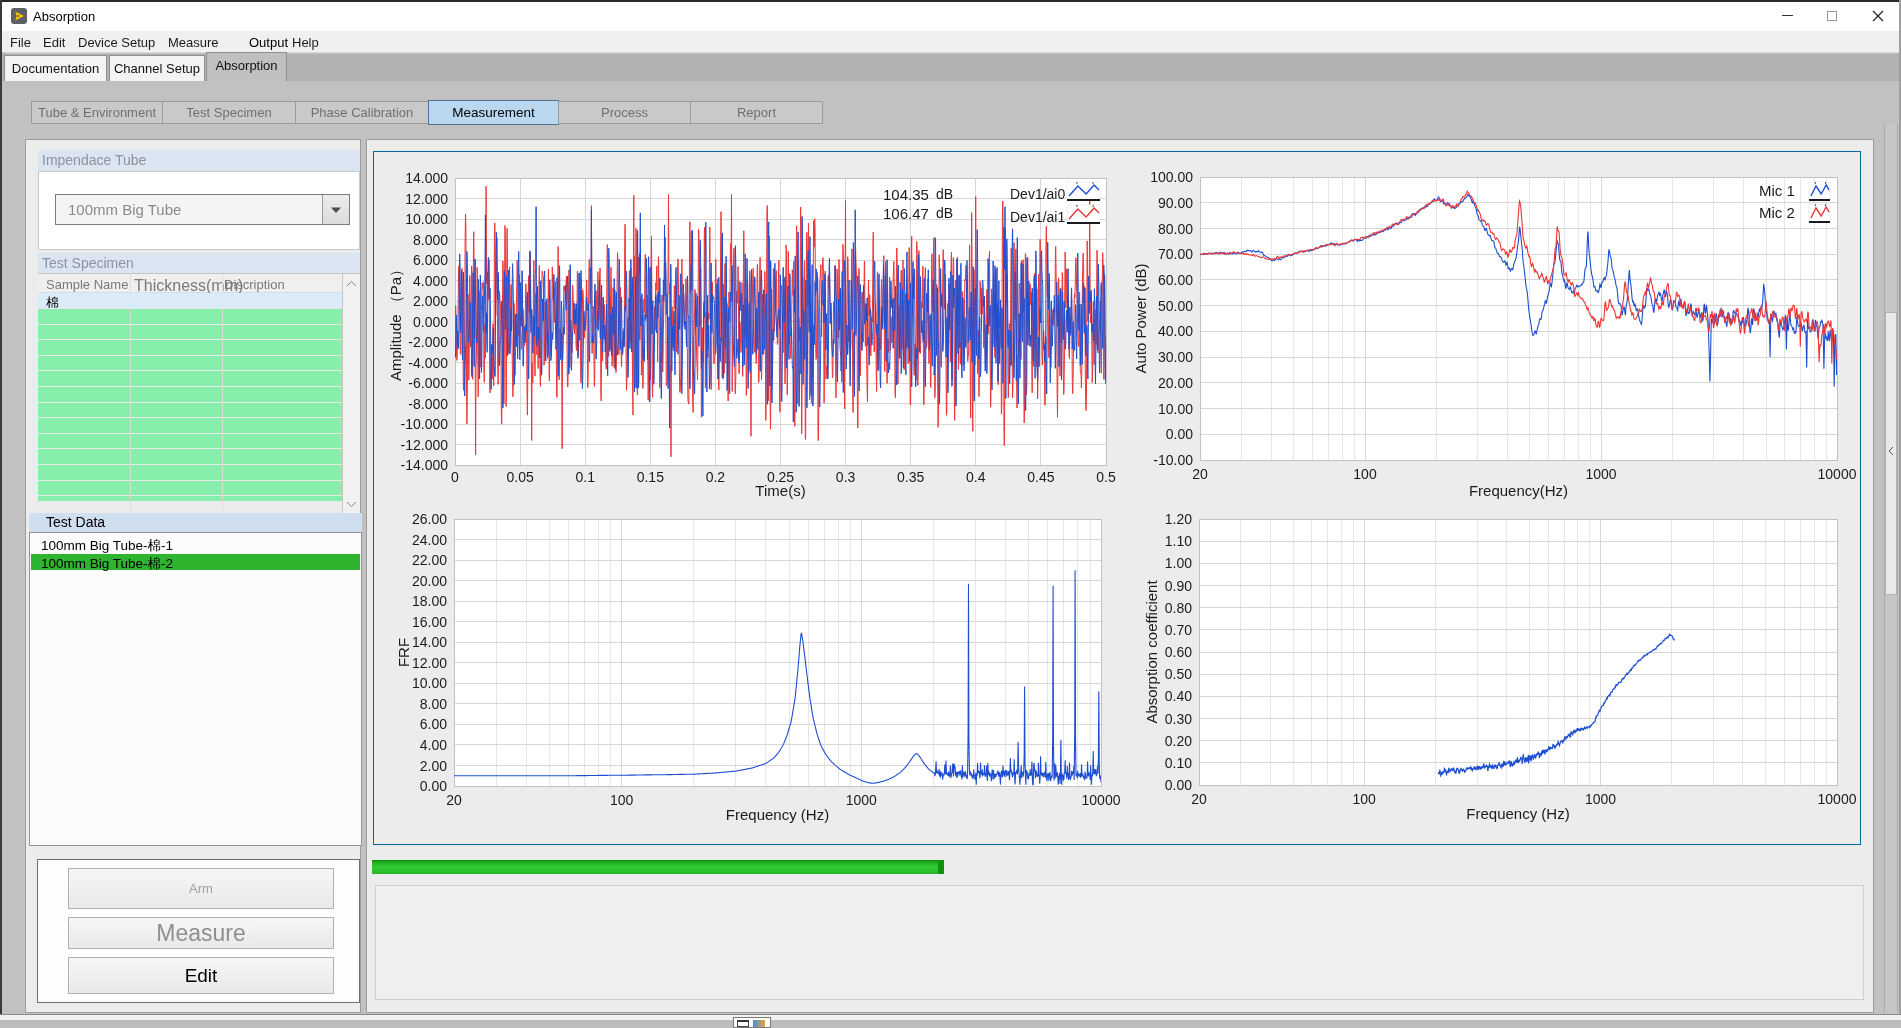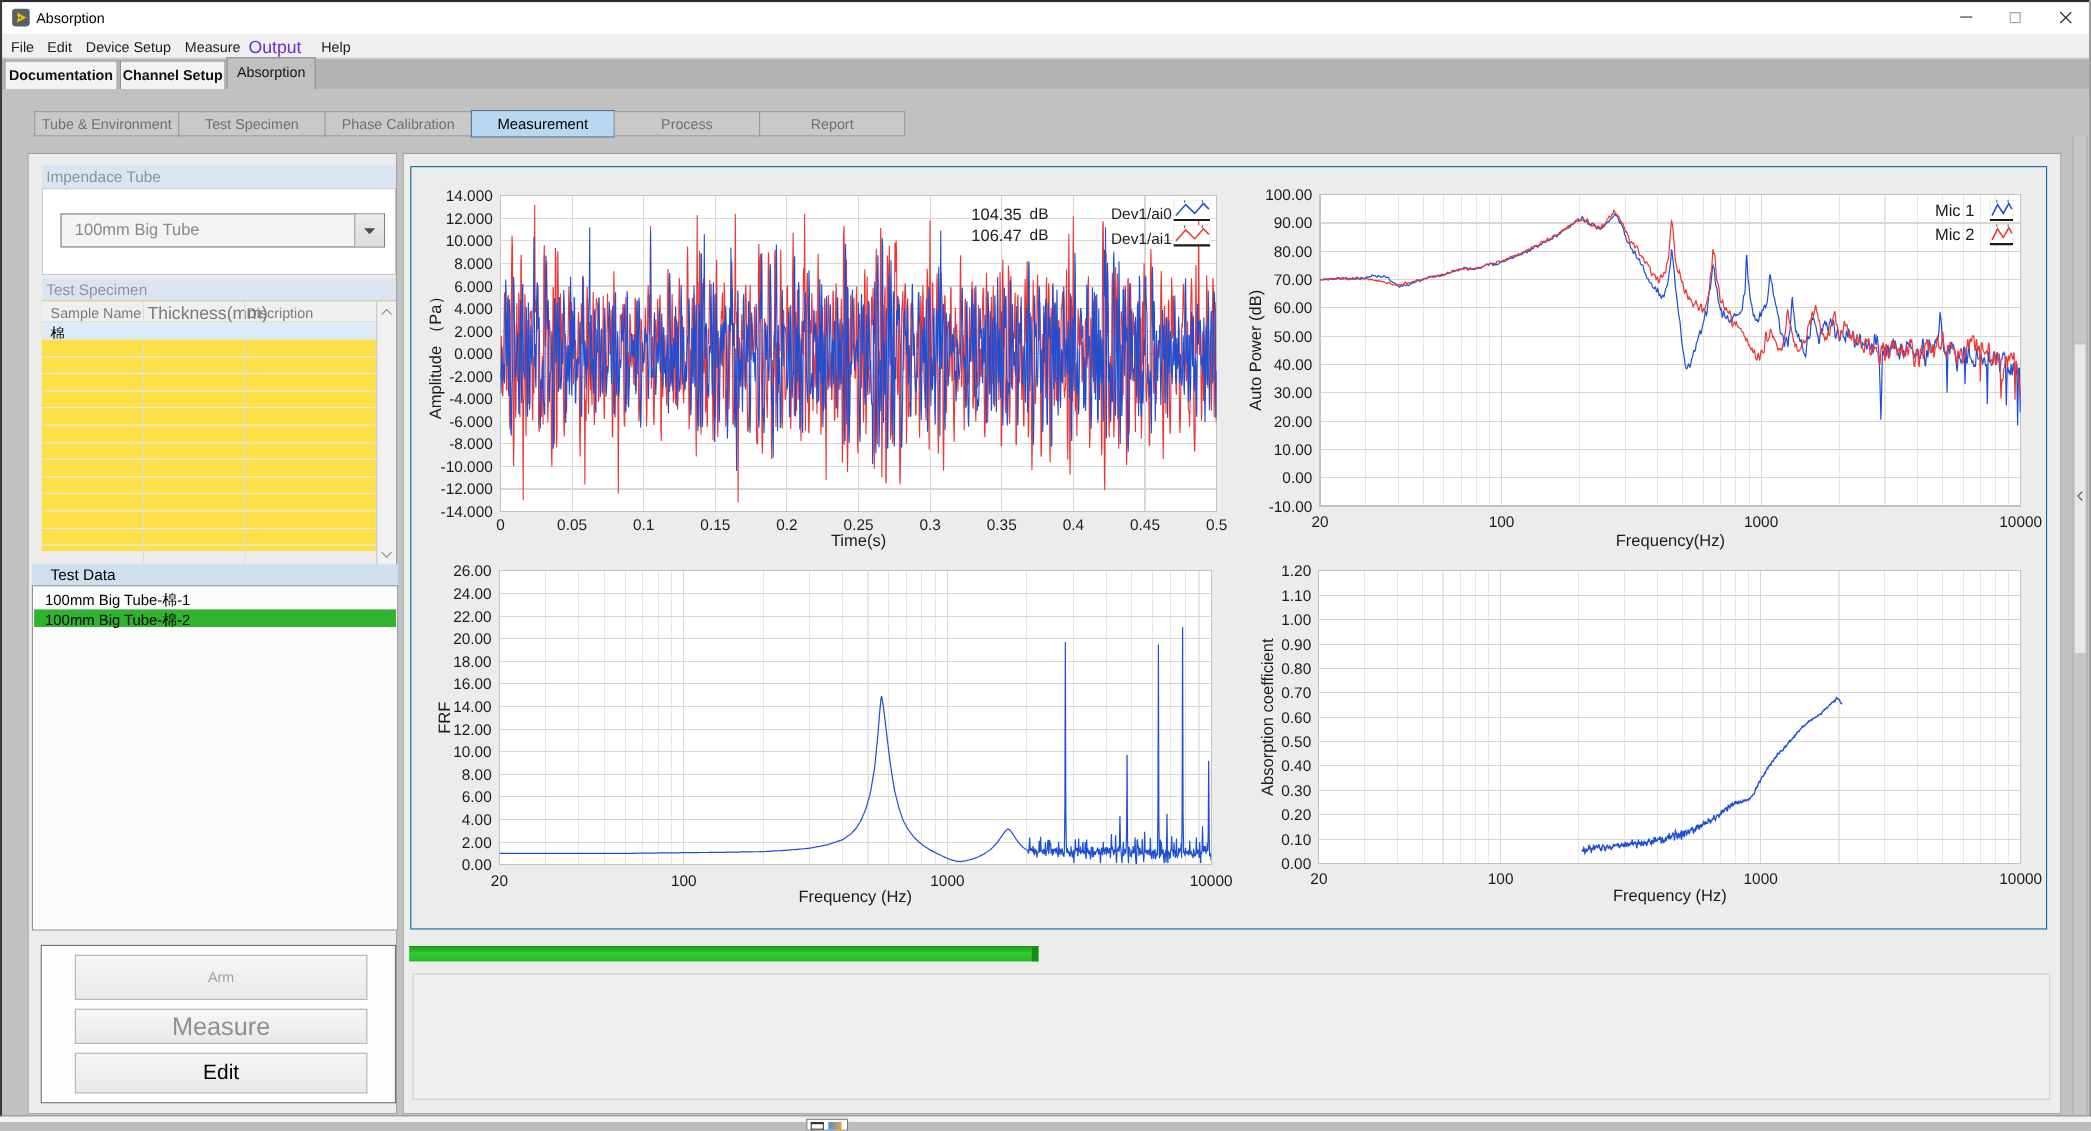--- a/index.html
+++ b/index.html
@@ -1,17 +1,17 @@
 <!DOCTYPE html>
 <html><head><meta charset="utf-8"><style>
 * { margin:0; padding:0; box-sizing:border-box; }
 html,body { width:1901px; height:1028px; overflow:hidden; }
 body { position:relative; background:#c1c1c1; font-family:"Liberation Sans",sans-serif; }
 .ab { position:absolute; }
-.tabU { position:absolute; top:55px; height:26px; background:#f3f3f3; border:1px solid #8f8f8f; border-bottom:none; font-size:13px; color:#111; text-align:center; line-height:25px;font-weight:bold; }
+.tabU { position:absolute; top:55px; height:26px; background:#f3f3f3; border:1px solid #8f8f8f; border-bottom:none; font-size:13px; color:#111; text-align:center; line-height:25px; }
 .stab { position:absolute; top:101px; height:23px; background:#c9c9c9; border:1px solid #9a9a9a; font-size:13px; color:#707070; text-align:center; line-height:22px; white-space:nowrap; overflow:hidden; }
 .band { position:absolute; left:38px; width:322px; height:21px; background:#dbe5f1; font-size:14px; color:#8d939c; line-height:21px; padding-left:4px; }
 .btn { position:absolute; left:68px; width:266px; background:linear-gradient(#f6f6f6,#e9e9e9); border:1px solid #b0b0b0; text-align:center; }
 </style></head>
 <body>
 
 <div class="ab" style="left:0;top:0;width:1901px;height:2px;background:#2b2b2b"></div>
 <div class="ab" style="left:0;top:0;width:2px;height:1020px;background:#3a3a3a"></div>
 <div class="ab" style="left:2px;top:2px;width:3px;height:1012px;background:#a6a6a6"></div>
 <div class="ab" style="left:1899px;top:0;width:2px;height:1028px;background:#9e9e9e"></div>
@@ -27,21 +27,21 @@
 <div class="ab" style="left:1827px;top:11px;width:10px;height:10px;border:1px solid #9b9b9b"></div>
 <svg class="ab" style="left:1872px;top:10px" width="12" height="12">
     <path d="M1,1 L11,11 M11,1 L1,11" stroke="#222" stroke-width="1.2"></path>
   </svg>
 
 <div class="ab" style="left:2px;top:31px;width:1897px;height:22px;background:#f0f0f0;border-bottom:1px solid #d9d9d9"></div>
 <div class="ab" style="left:10px;top:35px;font-size:13px;color:#1a1a1a">File</div>
 <div class="ab" style="left:43px;top:35px;font-size:13px;color:#1a1a1a">Edit</div>
 <div class="ab" style="left:78px;top:35px;font-size:13px;color:#1a1a1a">Device Setup</div>
 <div class="ab" style="left:168px;top:35px;font-size:13px;color:#1a1a1a">Measure</div>
-<div class="ab" style="left:226px;top:35px;font-size:16px;color:#6d28d9">Output</div>
+<div class="ab" style="left:249px;top:35px;font-size:13px;color:#000000">Output</div>
 <div class="ab" style="left:292px;top:35px;font-size:13px;color:#1a1a1a">Help</div>
 
 <div class="ab" style="left:2px;top:54px;width:1897px;height:27px;background:#b2b2b2"></div>
 <div class="tabU" style="left:4px;width:103px">Documentation</div>
 <div class="tabU" style="left:109px;width:96px">Channel Setup</div>
 <div class="ab" style="left:206px;top:52px;width:81px;height:29px;background:#c0c0c0;border:1px solid #8f8f8f;border-bottom:none;font-size:13px;color:#111;text-align:center;line-height:26px">Absorption</div>
 
 <div class="ab" style="left:2px;top:81px;width:1897px;height:933px;background:#c1c1c1"></div>
 
 <div class="stab" style="left:31px;width:132px">Tube &amp; Environment</div>
@@ -55,21 +55,21 @@
 <div class="band" style="top:150px">Impendace Tube</div>
 <div class="ab" style="left:38px;top:171px;width:322px;height:79px;background:#fff;border:1px solid #c9c9c9"></div>
 <div class="ab" style="left:55px;top:194px;width:295px;height:31px;background:#f4f4f4;border:1px solid #7b7b7b"></div>
 <div class="ab" style="left:68px;top:201px;font-size:15px;color:#8a8a8a">100mm Big Tube</div>
 <div class="ab" style="left:322px;top:195px;width:27px;height:29px;background:linear-gradient(#ececec,#dcdcdc);border-left:1px solid #999"></div>
 <svg class="ab" style="left:330px;top:206px" width="12" height="8">
     <polygon points="1,1.5 11,1.5 6,7" fill="#4b4b4b"></polygon>
   </svg>
 <div class="band" style="top:253px;height:20px">Test Specimen</div>
 
-<div class="ab" style="left:38px;top:273px;width:322px;height:228px;background:#fde047;border-top:1px solid #c6c6c6">
+<div class="ab" style="left:38px;top:273px;width:322px;height:228px;background:#86efac;border-top:1px solid #c6c6c6">
   <div style="position:absolute;left:0;top:0;width:304px;height:19px;background:#efefef;border-bottom:1px solid #dcdcdc"></div>
   <div style="position:absolute;left:8px;top:3px;font-size:13px;color:#7a7a7a">Sample Name</div>
   <div style="position:absolute;left:96px;top:3px;font-size:16px;color:#7a7a7a">Thickness(mm)</div>
   <div style="position:absolute;left:186px;top:3px;font-size:13px;color:#7a7a7a">Discription</div>
   <div style="position:absolute;left:92px;top:0;width:1px;height:240px;background:#dcdcdc"></div>
   <div style="position:absolute;left:184px;top:0;width:1px;height:240px;background:#dcdcdc"></div>
   <div style="position:absolute;left:0;top:19px;width:304px;height:15px;background:#dcebf8"></div>
   <div style="position:absolute;left:8px;top:20px;font-size:13px;color:#000">棉</div>
   <div style="position:absolute;left:304px;top:0;width:18px;height:240px;background:#f1f1f1;border-left:1px solid #c6c6c6"></div>
   <svg style="position:absolute;left:308px;top:6px" width="11" height="7">

